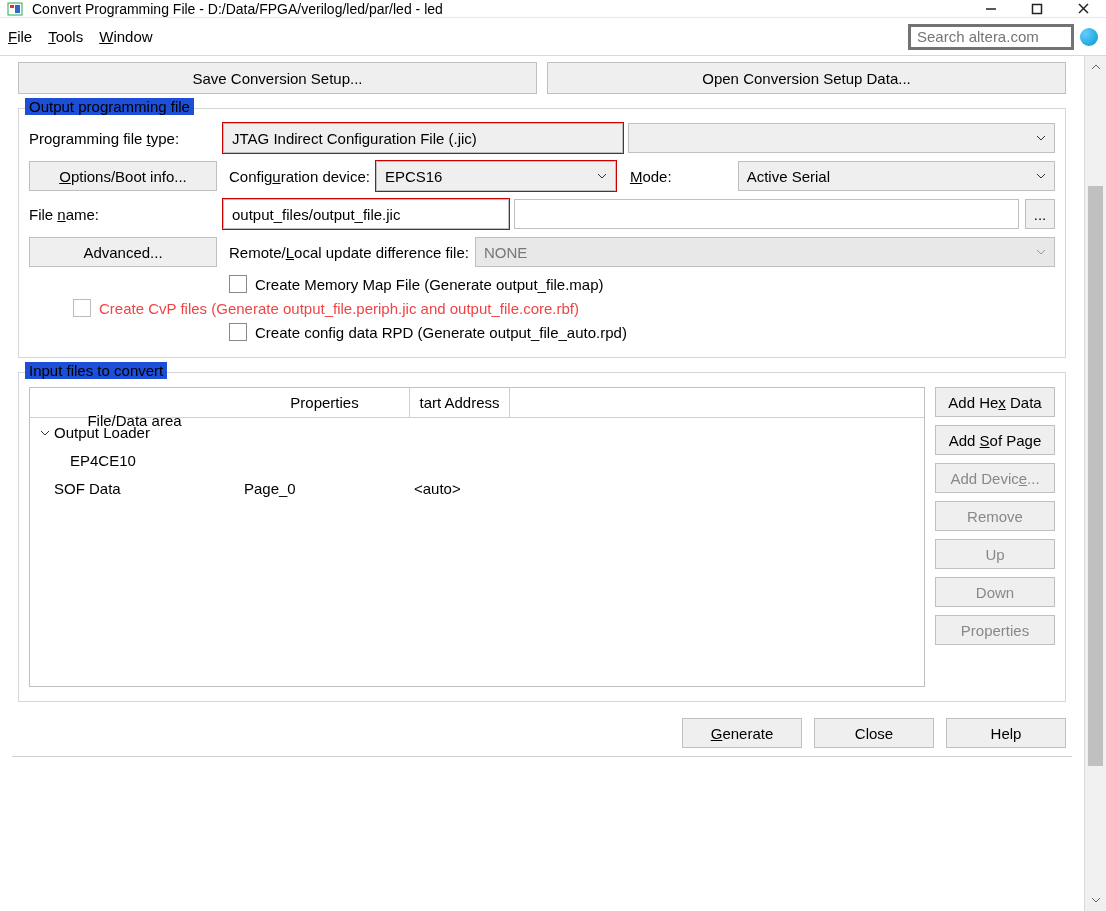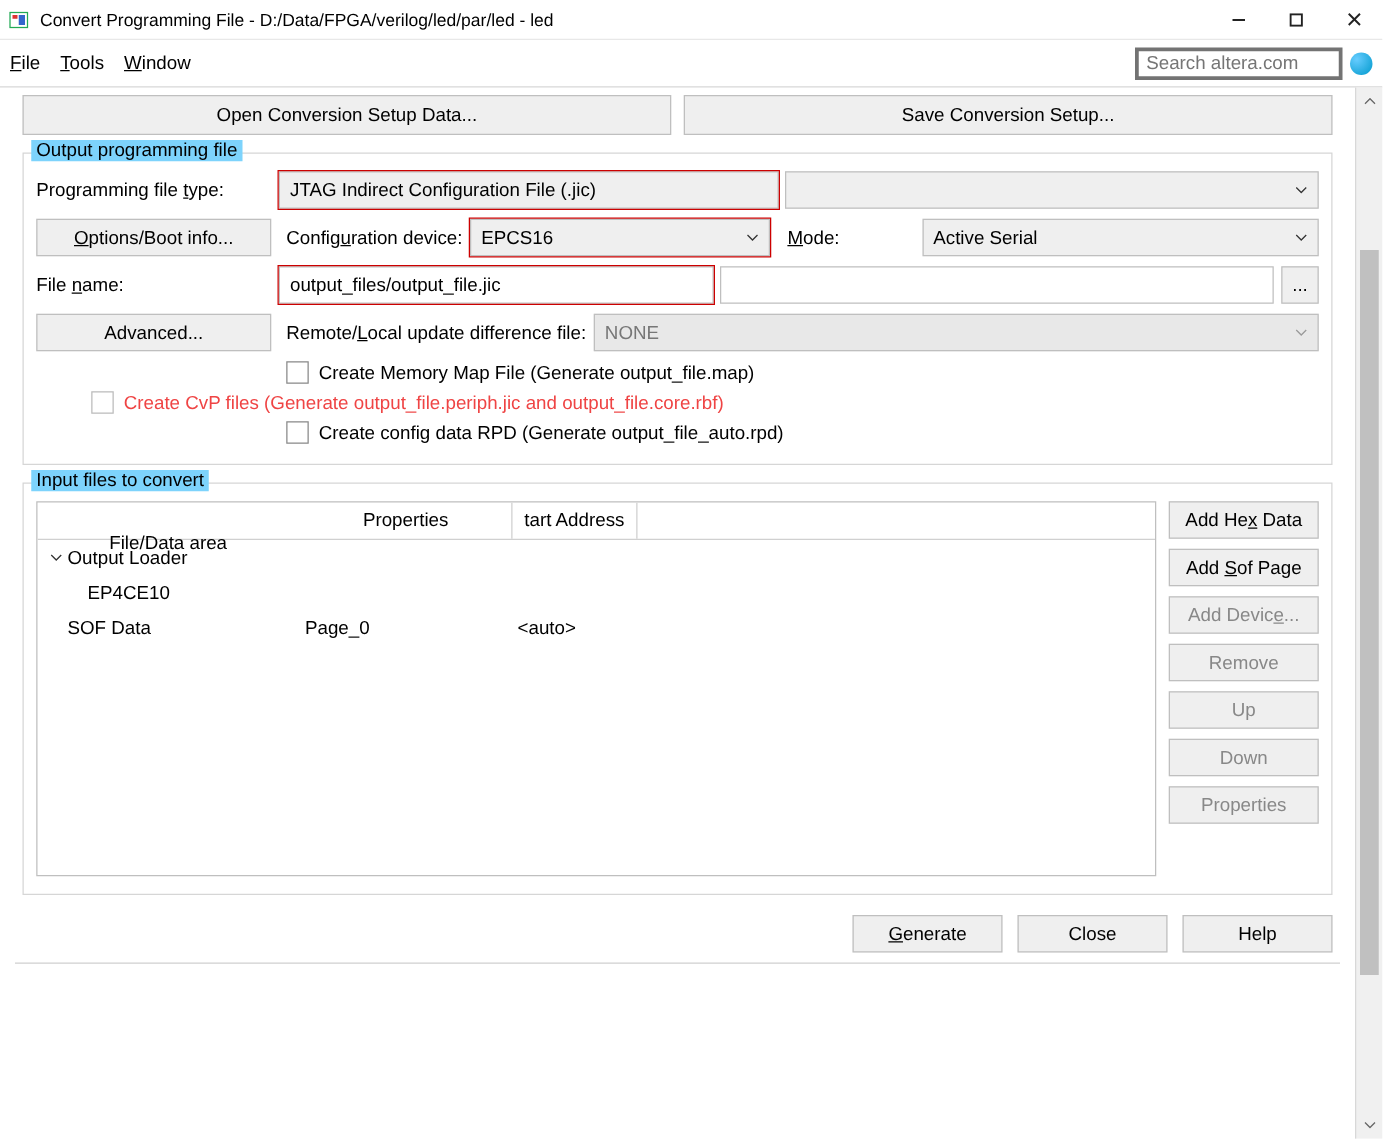--- a/index.html
+++ b/index.html
@@ -1,19 +1,19 @@
 <!DOCTYPE html>
 <html><head>
 <meta charset="utf-8">
 <style>
   * { box-sizing: border-box; font-family: "Segoe UI", Tahoma, sans-serif; font-size: 15px; }
   html, body { margin:0; padding:0; width:1106px; height:911px; background:#fff; color:#000; }
   .window { width:1106px; height:911px; display:flex; flex-direction:column; }
   
-  .titlebar { height:32px; display:flex; align-items:center; padding:0 0 0 6px; border-bottom:1px solid #e8e8e8; }
+  .titlebar { height:18px; display:flex; align-items:center; padding:0 0 0 6px; border-bottom:1px solid #e8e8e8; }
   .titlebar .icon { width:20px; height:20px; margin-right:6px; display:flex; align-items:center; justify-content:center;}
   .titlebar .title { flex:1; font-size:14px; }
   .winbtns { display:flex; height:34px; }
   .winbtn { width:46px; display:flex; align-items:center; justify-content:center; }
   .winbtn svg { stroke:#222; }
   
   .menubar { height:38px; display:flex; align-items:center; padding:0 8px; border-bottom:1px solid #d8d8d8; gap:16px; }
   .menuitem { cursor:default; }
   .menuitem .ul { text-decoration:underline; }
   .search-wrap { margin-left:auto; display:flex; align-items:center; gap:6px; }
@@ -24,21 +24,21 @@
   .client { flex:1; padding:0 12px 0 12px; overflow:hidden; }
   .outerscroll { width:22px; background:#f0f0f0; border-left:1px solid #d8d8d8; position:relative;}
   .outerscroll .thumb { position:absolute; left:3px; right:3px; background:#c0c0c0; top:130px; height:580px;}
   .outerscroll .arrow { height:22px; display:flex; align-items:center; justify-content:center; color:#666;}
   .outerscroll .arrow.bottom { position:absolute; bottom:0; left:0; right:0;}
   
   .toprow { display:flex; gap:10px; margin:6px 6px 0 6px; }
   .bigbtn { flex:1; height:32px; border:1px solid #bfbfbf; background:#efefef; display:flex; align-items:center; justify-content:center; cursor:default;}
   
   .fieldset { border:1px solid #d6d6d6; margin:14px 6px 0 6px; padding:14px 10px 10px 10px; position:relative;}
-  .legend { position:absolute; top:-11px; left:6px; background:#7dd3fc; padding:0 4px; }
+  .legend { position:absolute; top:-11px; left:6px; background:#1d4ed8; padding:0 4px; }
   .row { display:flex; align-items:center; margin-bottom:8px; gap:6px;}
   .lbl { width:188px; }
   .lbl2 { width:170px; }
   .btn { height:30px; border:1px solid #bfbfbf; background:#efefef; display:flex; align-items:center; justify-content:center; padding:0 12px; cursor:default;}
   .btn.small { width:30px; padding:0; }
   .btn.disabled { color:#888; }
   .select { height:30px; border:1px solid #bfbfbf; background:#efefef; display:flex; align-items:center; padding:0 8px; position:relative; cursor:default;}
   .select .caret { position:absolute; right:8px; top:50%; transform:translateY(-50%); }
   .input { height:30px; border:1px solid #bfbfbf; background:#fff; padding:0 8px; display:flex; align-items:center;}
   .checkbox { width:18px; height:18px; border:1px solid #888; margin-right:8px; background:#fff;}
@@ -107,22 +107,22 @@
     <div class="search-wrap">
       <input type="text" placeholder="Search altera.com" style="">
       <span class="globe"></span>
     </div>
   </div>
 
   <div class="client-wrap">
     <div class="client">
 
       <div class="toprow">
+        <div class="bigbtn">Save Conversion Setup...</div>
         <div class="bigbtn">Open Conversion Setup Data...</div>
-        <div class="bigbtn">Save Conversion Setup...</div>
       </div>
 
       <div class="fieldset">
         <div class="legend">Output programming file</div>
 
         <div class="row">
           <div class="lbl">Programming file <span class="ul">t</span>ype:</div>
           <div class="select redbox" style="flex:0 0 400px;">
             <span>JTAG Indirect Configuration File (.jic)</span>
           </div>
@@ -152,21 +152,21 @@
             <span class="caret">
                 <svg width="10" height="6">
                   <polyline points="1,1 5,5 9,1" fill="none" stroke="#333"></polyline>
                 </svg>
               </span>
           </div>
         </div>
 
         <div class="row">
           <div class="lbl">File <span class="ul">n</span>ame:</div>
-          <div class="input redbox" style="width:348px;">
+          <div class="input redbox" style="width:286px;">
             <span>output_files/output_file.jic</span>
           </div>
           <div class="input" style="flex:1; margin-left:-1px;"></div>
           <div class="btn small">...</div>
         </div>
 
         <div class="row">
           <div class="btn" style="width:188px;">Advanced...</div>
           <div style="margin-left:6px;">Remote/<span class="ul">L</span>ocal update difference file:</div>
           <div class="select" style="flex:1; background:#e8e8e8; color:#777;">

